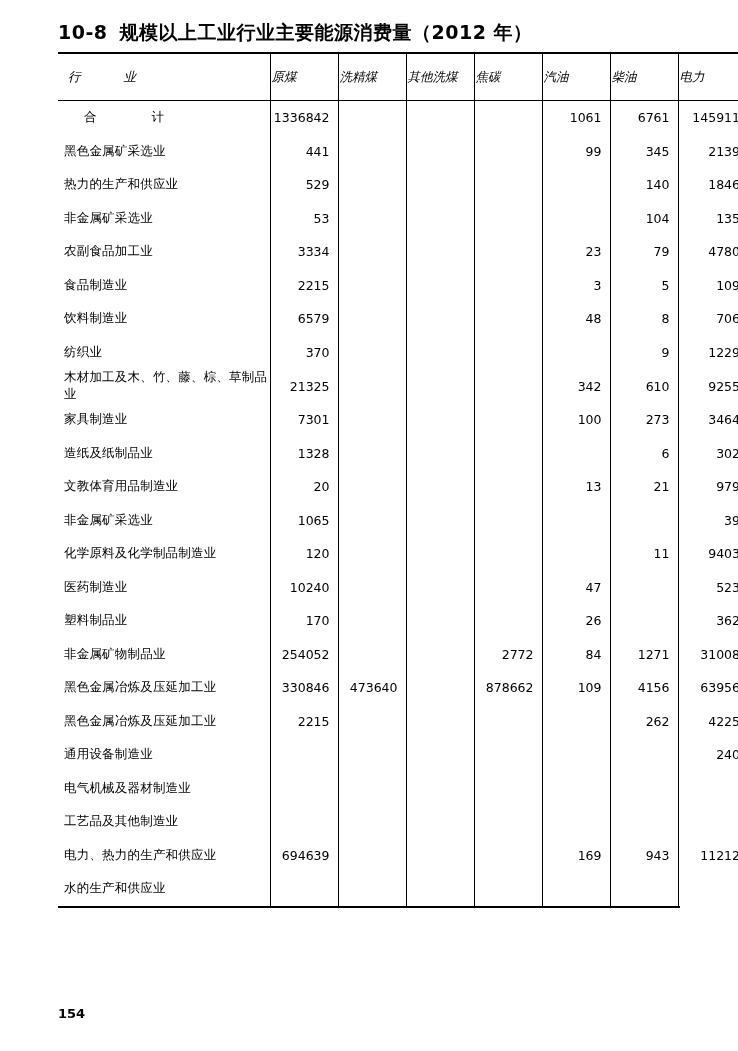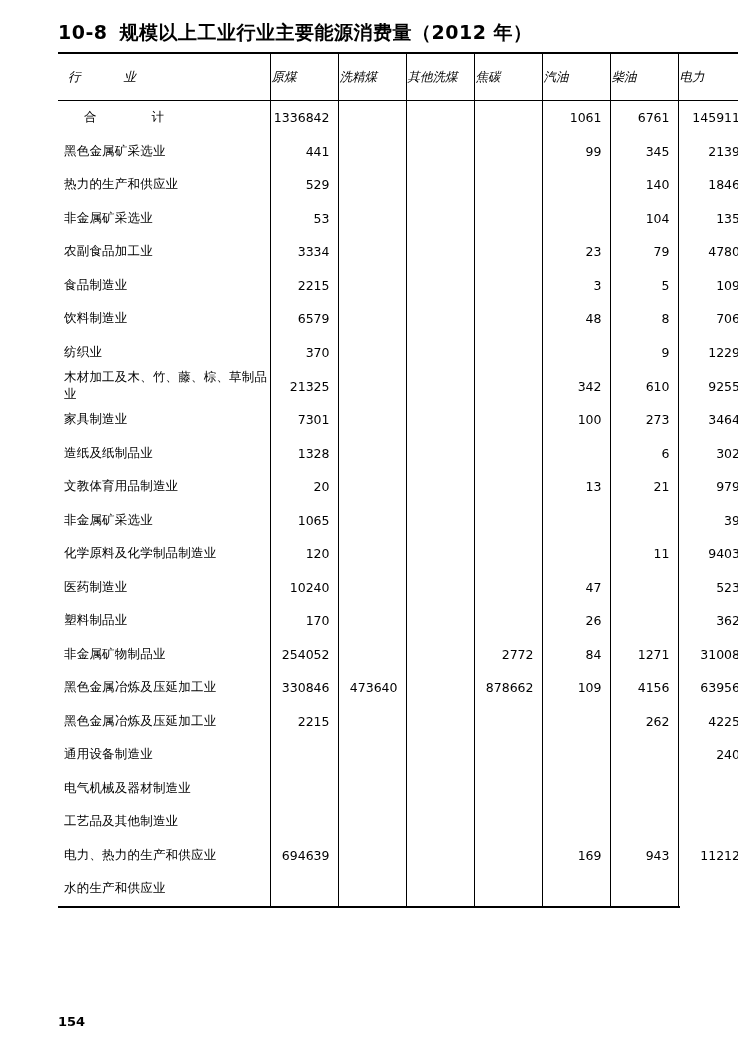--- a/index.html
+++ b/index.html
@@ -104,21 +104,21 @@
     border-bottom: none;
   }
   .table-bottom-rule {
     width: 622px;
     border-top: 2px solid #000;
     margin-top: 0;
   }
   .page-number {
     position: absolute;
     left: 58px;
-    bottom: 42px;
+    bottom: 50px;
     font-size: 13px;
     font-weight: bold;
   }
   .tbl-wrap { position: relative; }
   
 </style>
 </head>
 <body>
 
 <div class="page">

